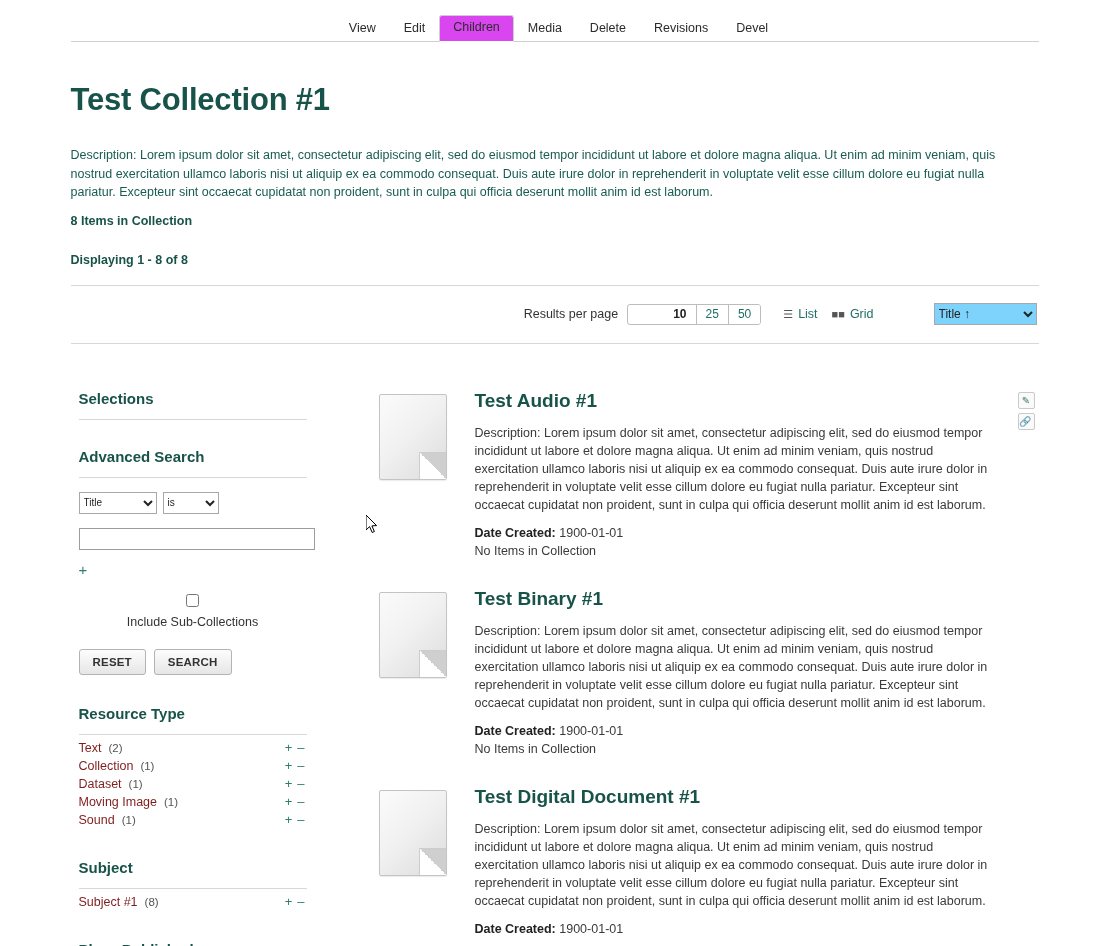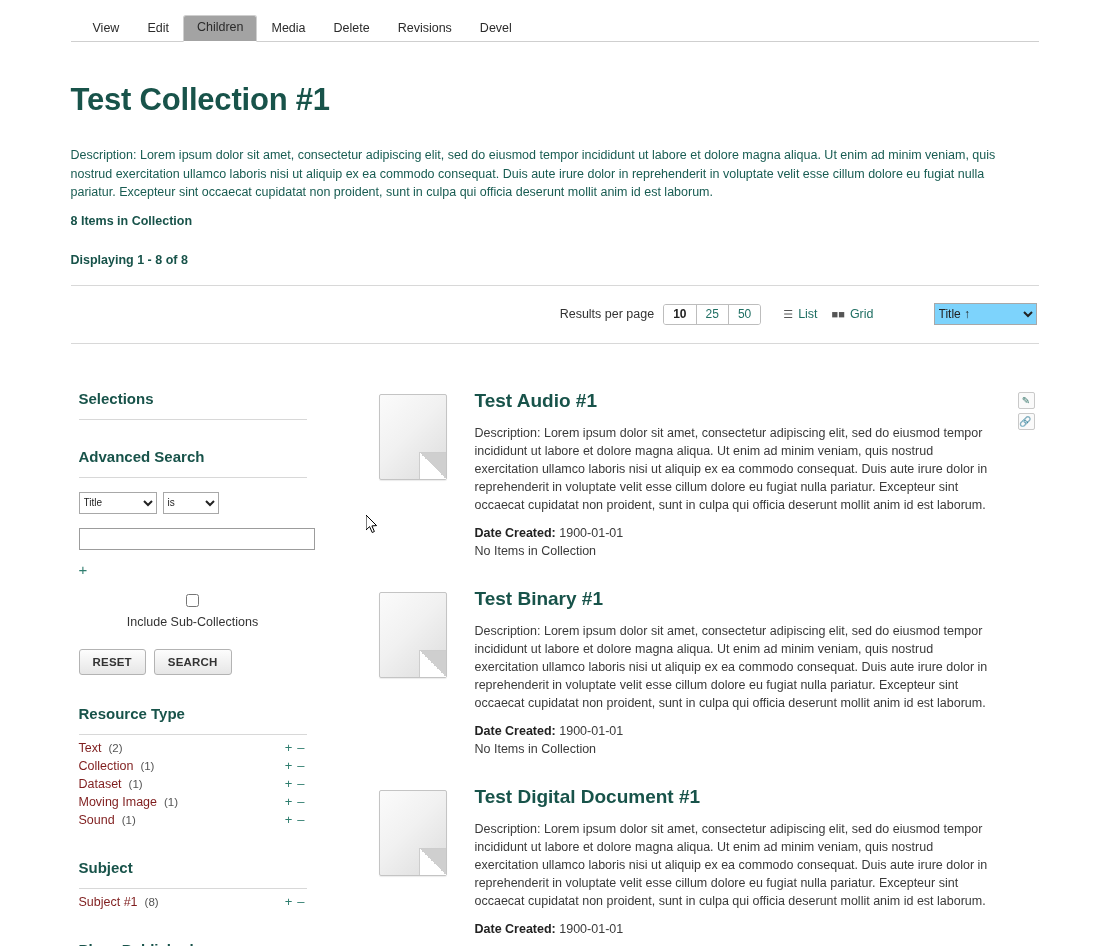--- a/index.html
+++ b/index.html
@@ -23,36 +23,37 @@
     padding-top: 16px;
   }
 
   
   .tabs {
     display: flex;
     align-items: flex-end;
     border-bottom: 1px solid #cfcfcf;
     height: 26px;
     padding-left: 8px;
+    justify-content: center;
   }
   .tab {
     font-size: 12.5px;
     color: #2b2b2b;
     padding: 3px 13px 6px 13px;
     cursor: pointer;
     line-height: 16px;
     border: 1px solid transparent;
     border-bottom: none;
     position: relative;
     top: 1px;
   }
   .tab.active {
     border: 1px solid #cfcfcf;
     border-bottom: 1px solid #ffffff;
-    background: #a3a3a3;
+    background: #d946ef;
     border-radius: 3px 3px 0 0;
   }
 
   
   h1.page-title {
     font-size: 31px;
     font-weight: bold;
     color: #18534a;
     margin: 40px 0 0 0;
     letter-spacing: -0.2px;
@@ -93,20 +94,21 @@
     font-size: 12.5px;
     color: #333;
     margin-right: 9px;
   }
   .rpp-group {
     display: flex;
     border: 1px solid #bdbdbd;
     border-radius: 3px;
     overflow: hidden;
     height: 21px;
+    padding-left: 36px;
   }
   .rpp-item {
     padding: 0 9px;
     font-size: 12px;
     color: #1f6f63;
     line-height: 19px;
     cursor: pointer;
     border-right: 1px solid #bdbdbd;
     background: #fff;
   }

